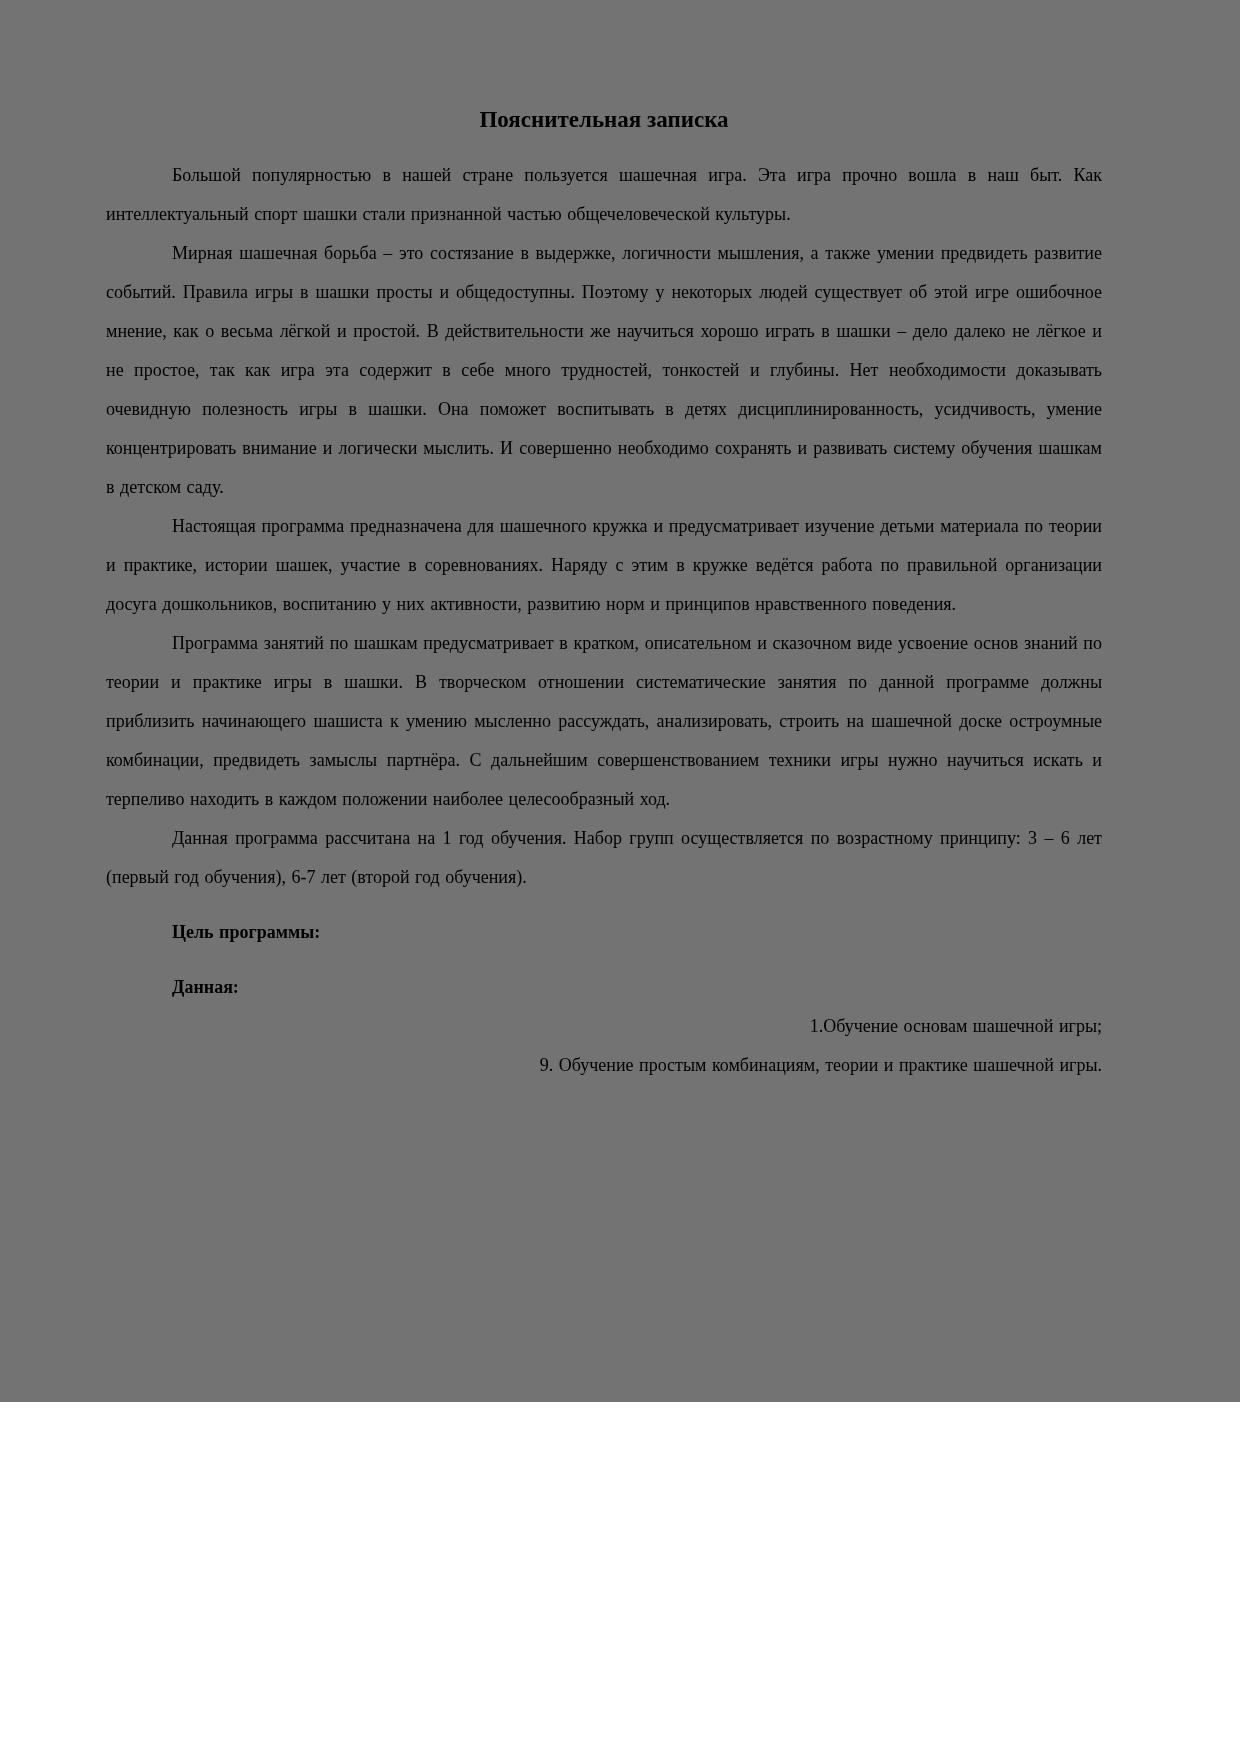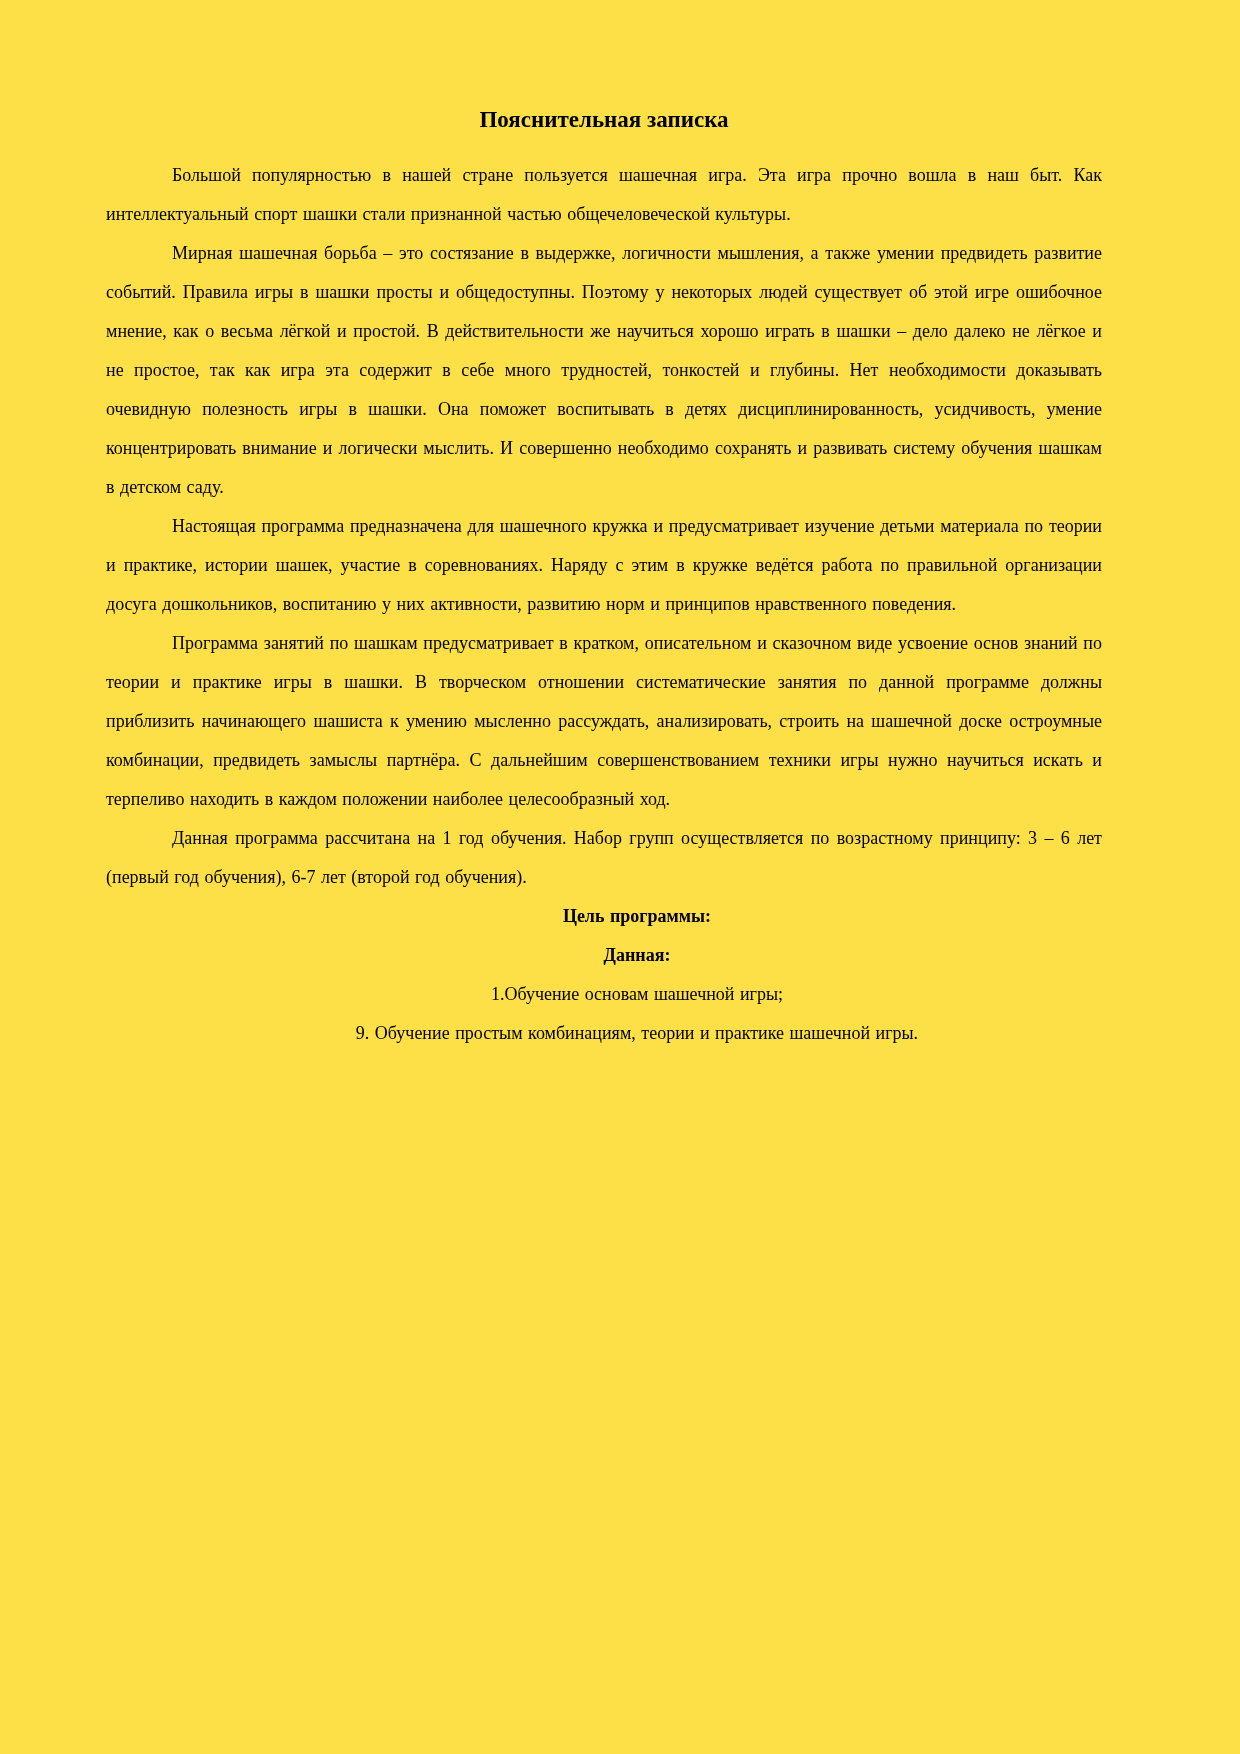--- a/index.html
+++ b/index.html
@@ -11,45 +11,46 @@
     width: 1240px;
     height: 1754px;
     overflow: hidden;
     font-family: "Liberation Serif", "DejaVu Serif", serif;
     color: #000000;
     -webkit-font-smoothing: antialiased;
   }
   .page {
     box-sizing: border-box;
     width: 1240px;
-    height: 1754px;
+    height: 1402px;
     padding: 100px 138px 60px 106px;
-    background: #fde047;
+    background: #737373;
   }
   .title {
     font-size: 23px;
     font-weight: bold;
     text-align: center;
     margin: 0 0 17px 0;
     line-height: 39px;
   }
   .para {
     font-size: 18px;
     line-height: 39px;
     margin: 0;
     text-align: justify;
     text-indent: 66px;
     word-spacing: 1px;
   }
   .heading {
     font-weight: bold;
-    text-align: center;
+    text-align: left;
+    margin-top: 16px;
   }
   .list-item {
-    text-align: center;
+    text-align: right;
   }
 </style>
 </head>
 <body>
 
 <main class="page">
   <h1 class="title">Пояснительная записка</h1>
 
   <p class="para">Большой популярностью в нашей стране пользуется шашечная игра. Эта игра прочно вошла в наш быт. Как интеллектуальный спорт шашки стали признанной частью общечеловеческой культуры.</p>
 

